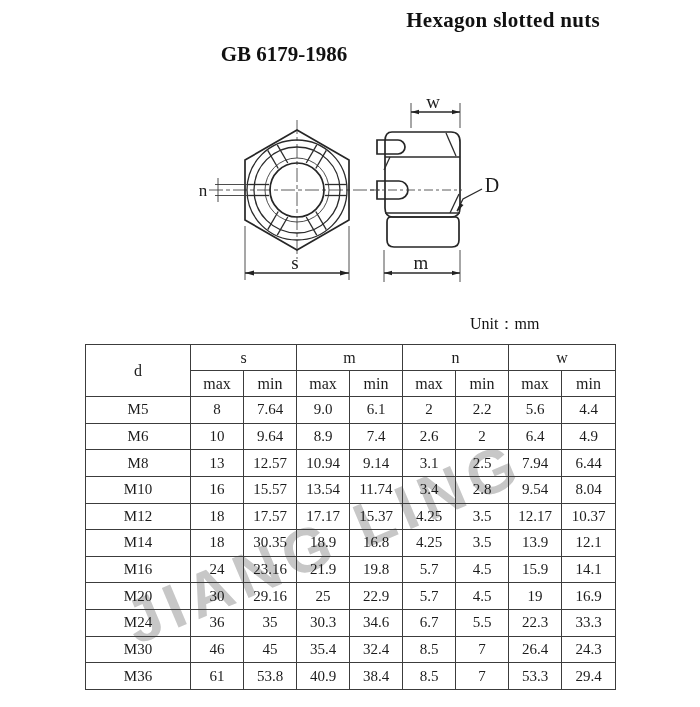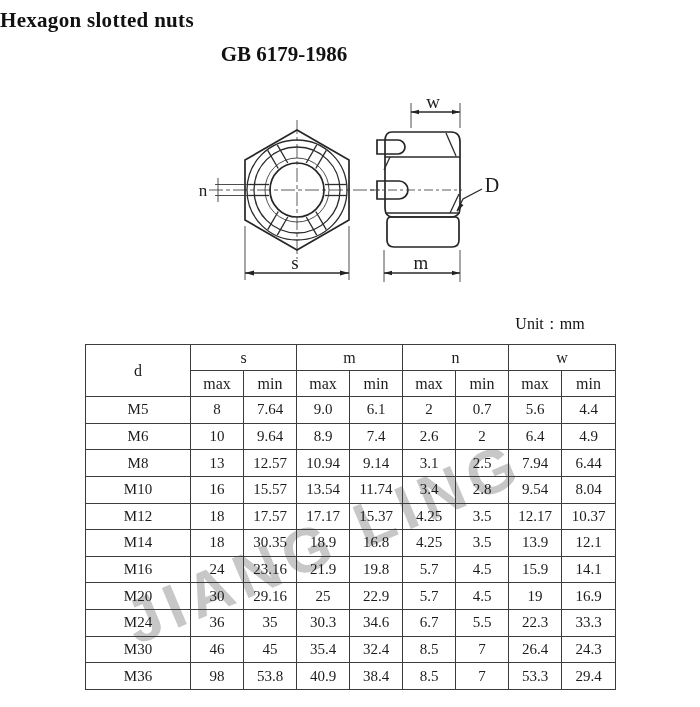--- a/index.html
+++ b/index.html
@@ -1,23 +1,23 @@
 <!DOCTYPE html>
 <html><head>
 <meta charset="utf-8">
 <style>
   html,body{margin:0;padding:0;background:#fff;}
   body{position:relative;width:700px;height:707px;overflow:hidden;
        font-family:"Liberation Serif",serif;color:#111;}
   .layer{position:absolute;z-index:1;}
-  .doc-title{top:8px;left:0;width:600px;text-align:left;
+  .doc-title{top:8px;left:0;width:600px;text-align:right;
              font-size:21px;font-weight:bold;letter-spacing:.3px;}
   .doc-subtitle{top:42px;left:0;width:568px;text-align:center;
                 font-size:21px;font-weight:bold;}
-  .unit-note{top:314px;left:470px;width:160px;text-align:center;font-size:16px;}
+  .unit-note{top:314px;left:470px;width:160px;font-size:16px;}
   .drawing{top:85px;left:172px;}
   .watermark{top:511px;left:44px;width:560px;height:64px;z-index:0;
              text-align:center;line-height:64px;
              font-family:"Liberation Sans",sans-serif;font-weight:bold;
              font-size:62px;letter-spacing:7px;color:#c7c7c7;
              transform:rotate(-23deg);white-space:nowrap;}
   table.spec{position:absolute;z-index:1;top:344px;left:85px;width:531px;height:346px;
              border-collapse:collapse;table-layout:fixed;background:transparent;}
   table.spec th,table.spec td{border:1px solid #3c3c3c;text-align:center;
              vertical-align:middle;padding:0;font-weight:normal;
@@ -171,21 +171,21 @@
     </tr>
   </thead>
   <tbody>
       <tr>
         <td>M5</td>
         <td>8</td>
         <td>7.64</td>
         <td>9.0</td>
         <td>6.1</td>
         <td>2</td>
-        <td>0.7</td>
+        <td>2.2</td>
         <td>5.6</td>
         <td>4.4</td>
       </tr>
       <tr>
         <td>M6</td>
         <td>10</td>
         <td>9.64</td>
         <td>8.9</td>
         <td>7.4</td>
         <td>2.6</td>
@@ -276,21 +276,21 @@
         <td>45</td>
         <td>35.4</td>
         <td>32.4</td>
         <td>8.5</td>
         <td>7</td>
         <td>26.4</td>
         <td>24.3</td>
       </tr>
       <tr>
         <td>M36</td>
-        <td>98</td>
+        <td>61</td>
         <td>53.8</td>
         <td>40.9</td>
         <td>38.4</td>
         <td>8.5</td>
         <td>7</td>
         <td>53.3</td>
         <td>29.4</td>
       </tr>
     </tbody>
 </table>

